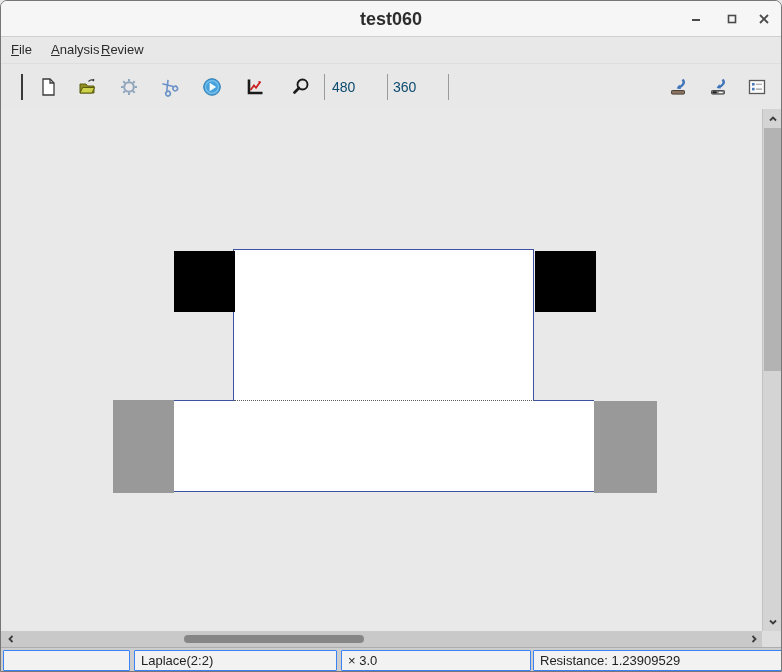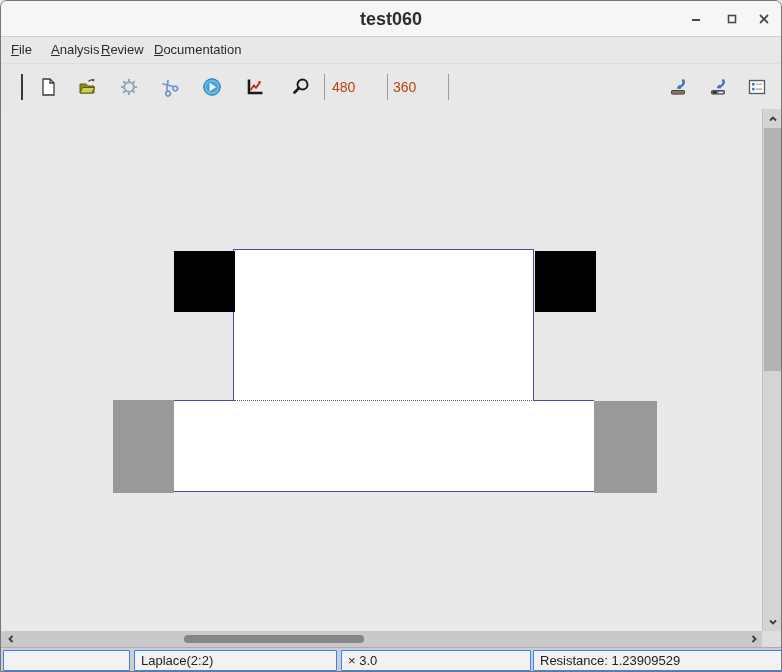--- a/index.html
+++ b/index.html
@@ -21,21 +21,21 @@
   .menu-item { position:absolute; top:0; height:26px; line-height:26px; font-size:13px;
                color:#2b2b2b; padding:0 2px; }
   .mn { text-decoration:underline; }
 
   
   .toolbar { position:relative; height:46px; background:#e8e8e8; border-top:1px solid #dedede; }
   .tbtn { position:absolute; top:13px; width:20px; height:20px; display:flex;
           align-items:center; justify-content:center; }
   .tsep { position:absolute; top:10px; width:1px; height:26px; background:#9a9a9a; }
   .tsep.dark { width:2px; background:#3a3a3a; }
-  .tval { position:absolute; top:13px; height:20px; line-height:20px; font-size:14px; color:#c2410c; }
+  .tval { position:absolute; top:13px; height:20px; line-height:20px; font-size:14px; color:#0c4a6e; }
 
   
   .canvasrow { position:relative; height:522px; }
   .canvas { position:absolute; left:0; top:0; width:763px; height:522px; background:#e9e9e9; }
   .shape { position:absolute; }
 
   
   .vscroll { position:absolute; right:0; top:0; width:19px; height:522px; background:#d4d4d4;
              border-left:1px solid #c2c2c2; }
   .vthumb { position:absolute; left:1px; width:17px; top:19px; height:243px; background:#b3b3b3; }
@@ -75,21 +75,20 @@
         <line x1="4" y1="4" x2="12" y2="12" stroke="#4a4a4a" stroke-width="1.8"></line>
         <line x1="12" y1="4" x2="4" y2="12" stroke="#4a4a4a" stroke-width="1.8"></line>
       </svg>
     </div>
   </div>
 
   <div class="menubar">
     <div class="menu-item" style="left:8px"><span class="mn">F</span><span>ile</span></div>
     <div class="menu-item" style="left:48px"><span class="mn">A</span><span>nalysis</span></div>
     <div class="menu-item" style="left:98px"><span class="mn">R</span><span>eview</span></div>
-    <div class="menu-item" style="left:151px"><span class="mn">D</span><span>ocumentation</span></div>
   </div>
 
   <div class="toolbar">
     <div class="tsep dark" style="left:20px"></div>
 
     <div class="tbtn" style="left:37px">
       <svg width="20" height="20" viewBox="0 0 20 20">
         <path d="M5 2 h7 l4 4 v12 h-11 z" fill="#ffffff" stroke="#3a3a3a" stroke-width="1.3"></path>
         <path d="M12 2 v4 h4" fill="none" stroke="#3a3a3a" stroke-width="1.3"></path>
       </svg>

